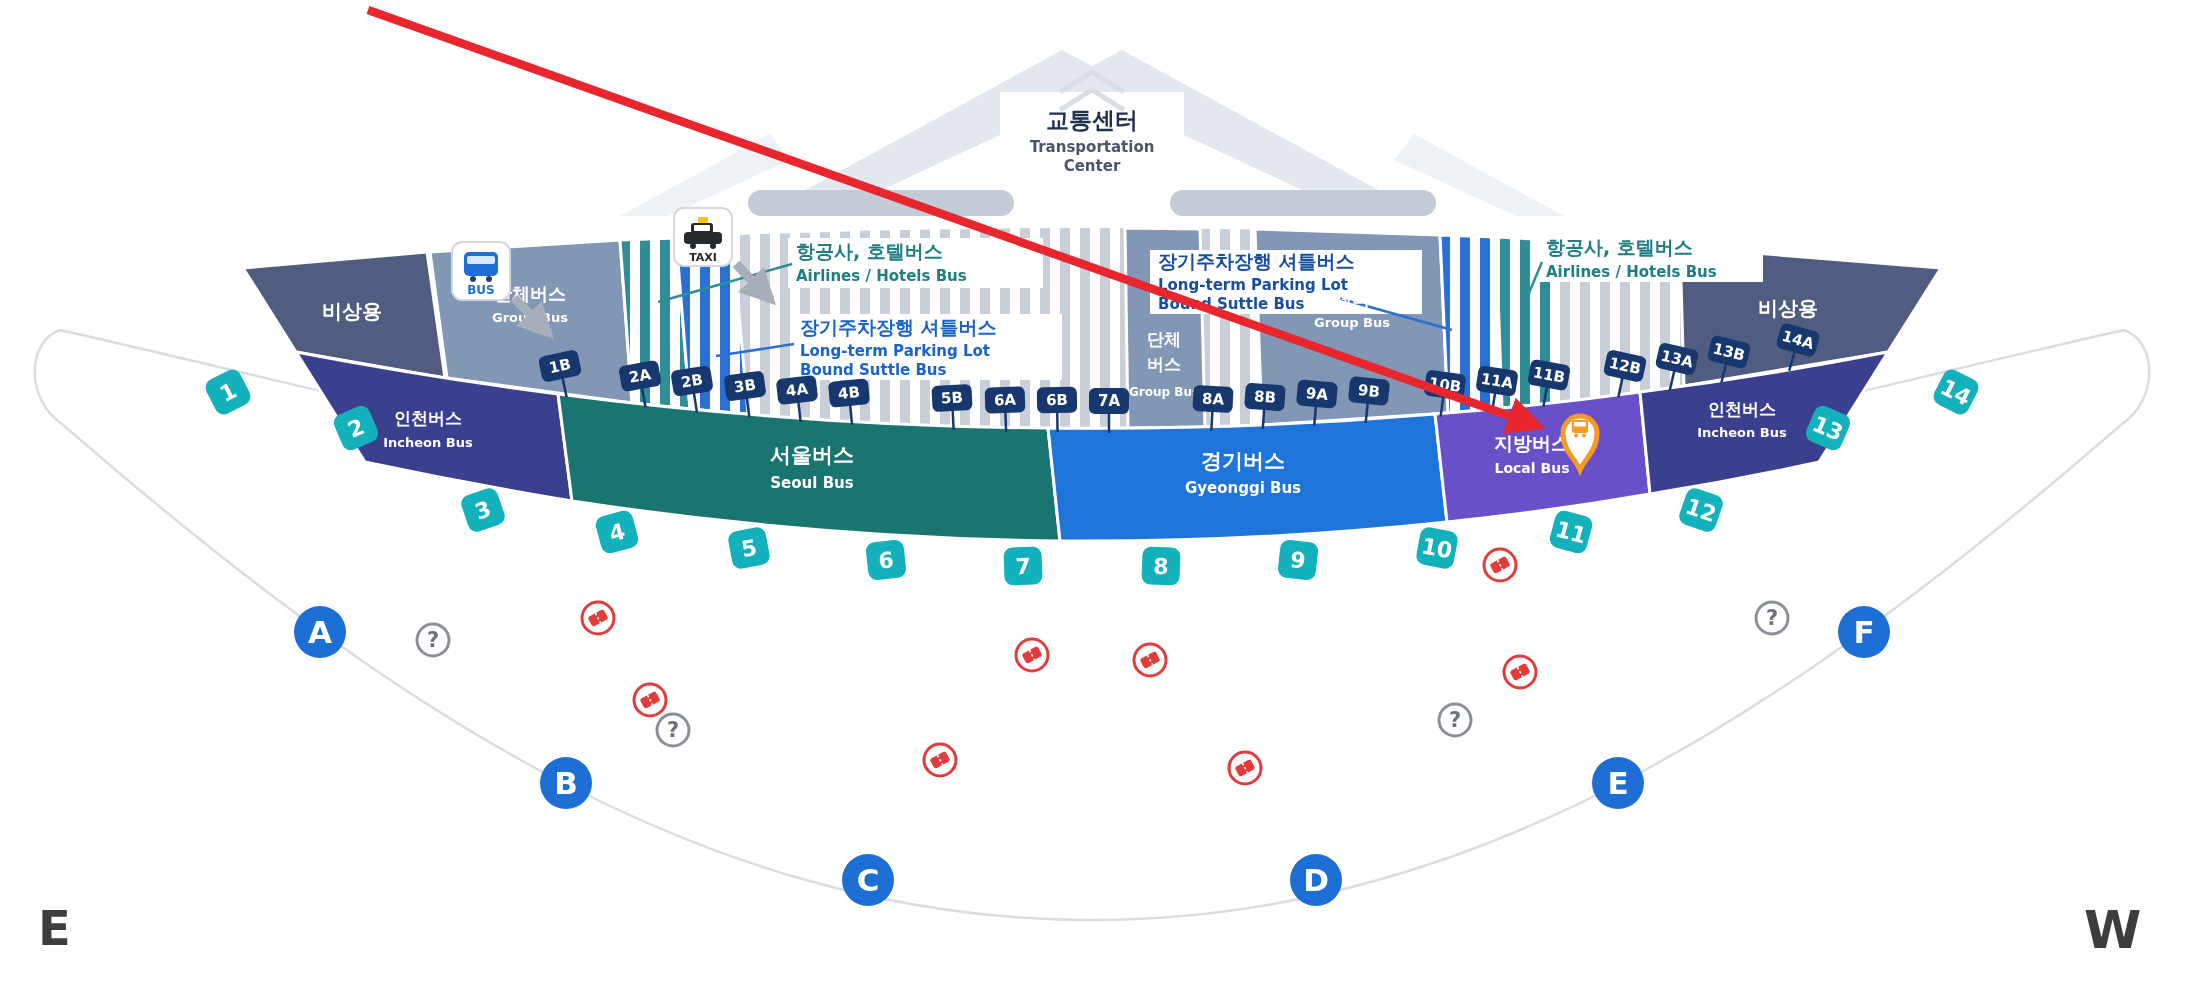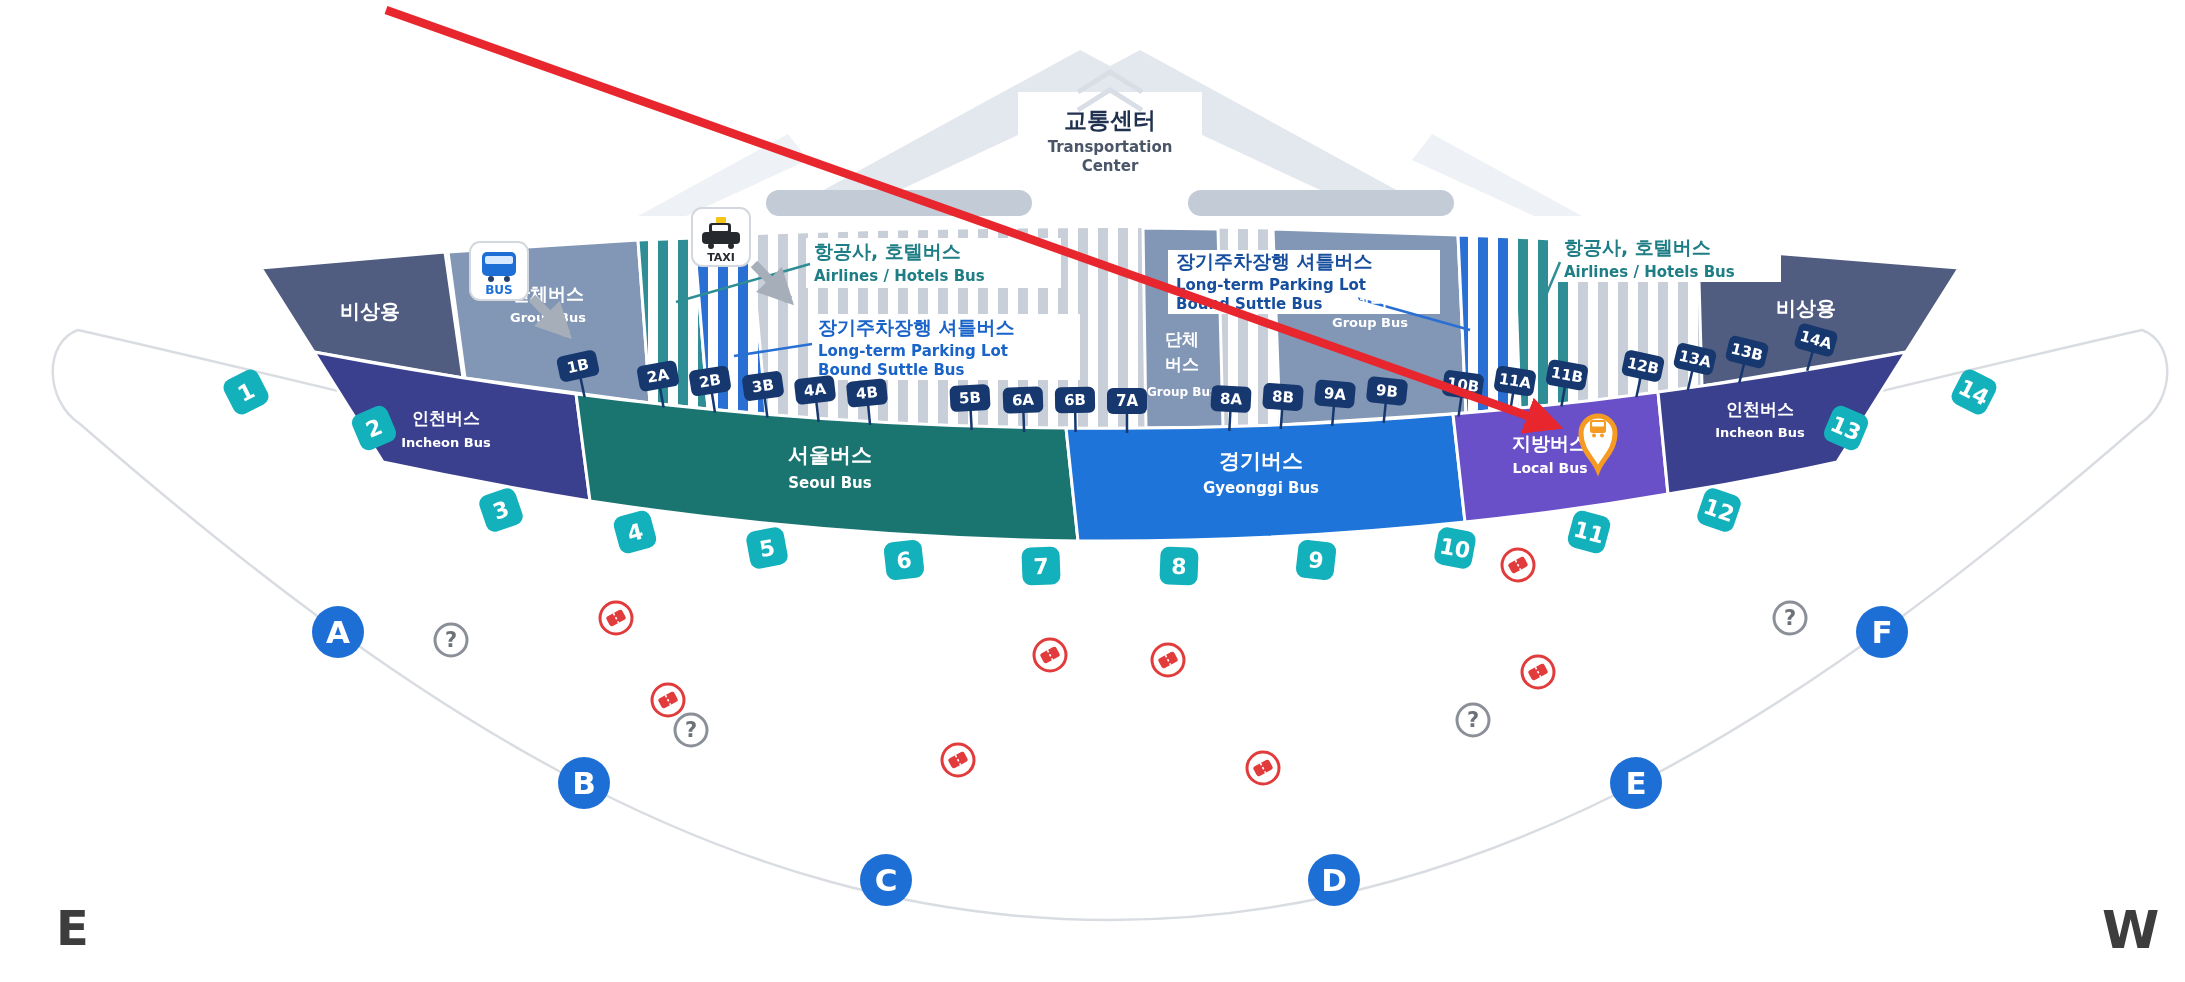--- a/index.html
+++ b/index.html
@@ -1,16 +1,16 @@
 <!DOCTYPE html>
 <html><head>
 <meta charset="utf-8">
 <style>
   html,body{margin:0;padding:0;background:#ffffff;}
-  .stage{position:relative;width:2166px;height:982px;background:#fff;overflow:hidden;margin-left:18px;}
+  .stage{position:relative;width:2166px;height:982px;background:#fff;overflow:hidden;}
   svg{display:block;}
   text{font-family:"DejaVu Sans","Liberation Sans",sans-serif;}
   .ko-zone{fill:#ffffff;font-weight:bold;}
   .en-zone{fill:#ffffff;font-weight:bold;}
   .callout-teal{fill:#1e7d85;font-weight:bold;}
   .callout-blue{fill:#1a63c8;font-weight:bold;}
   .callout-navy{fill:#174f9e;font-weight:bold;}
   .tag-text{fill:#ffffff;font-weight:bold;}
   .num-text{fill:#ffffff;font-weight:bold;}
   .gate-text{fill:#ffffff;font-weight:bold;}

